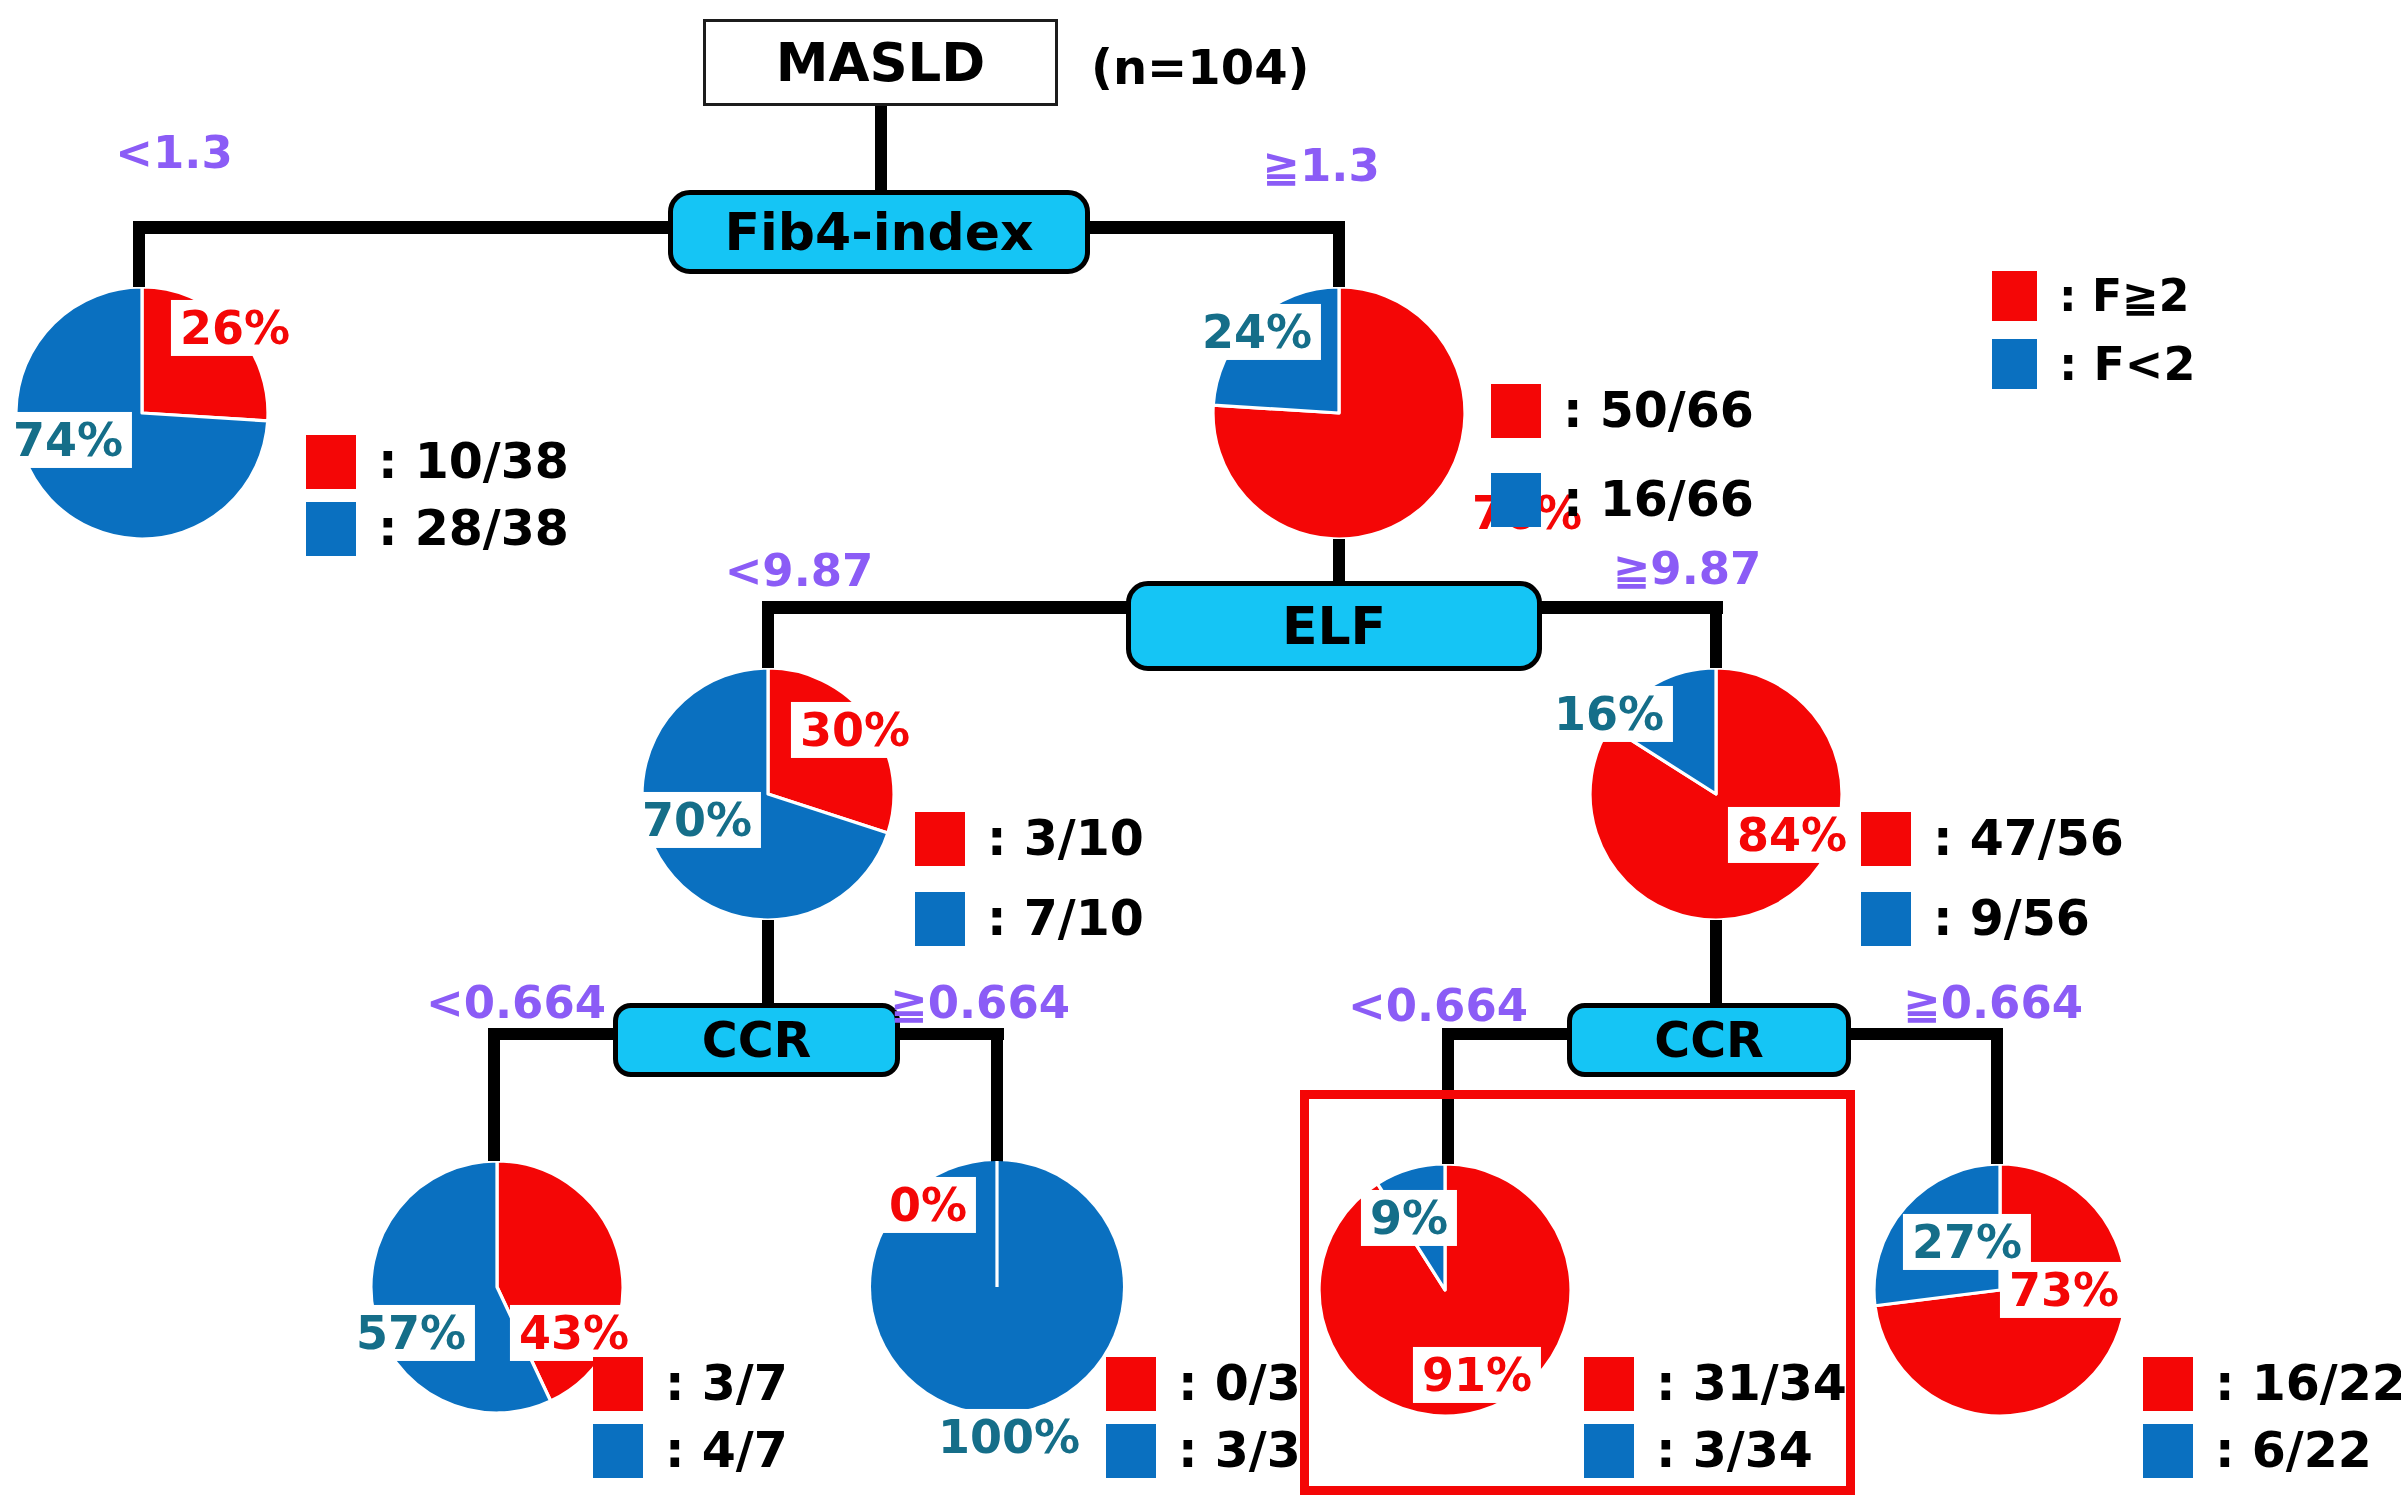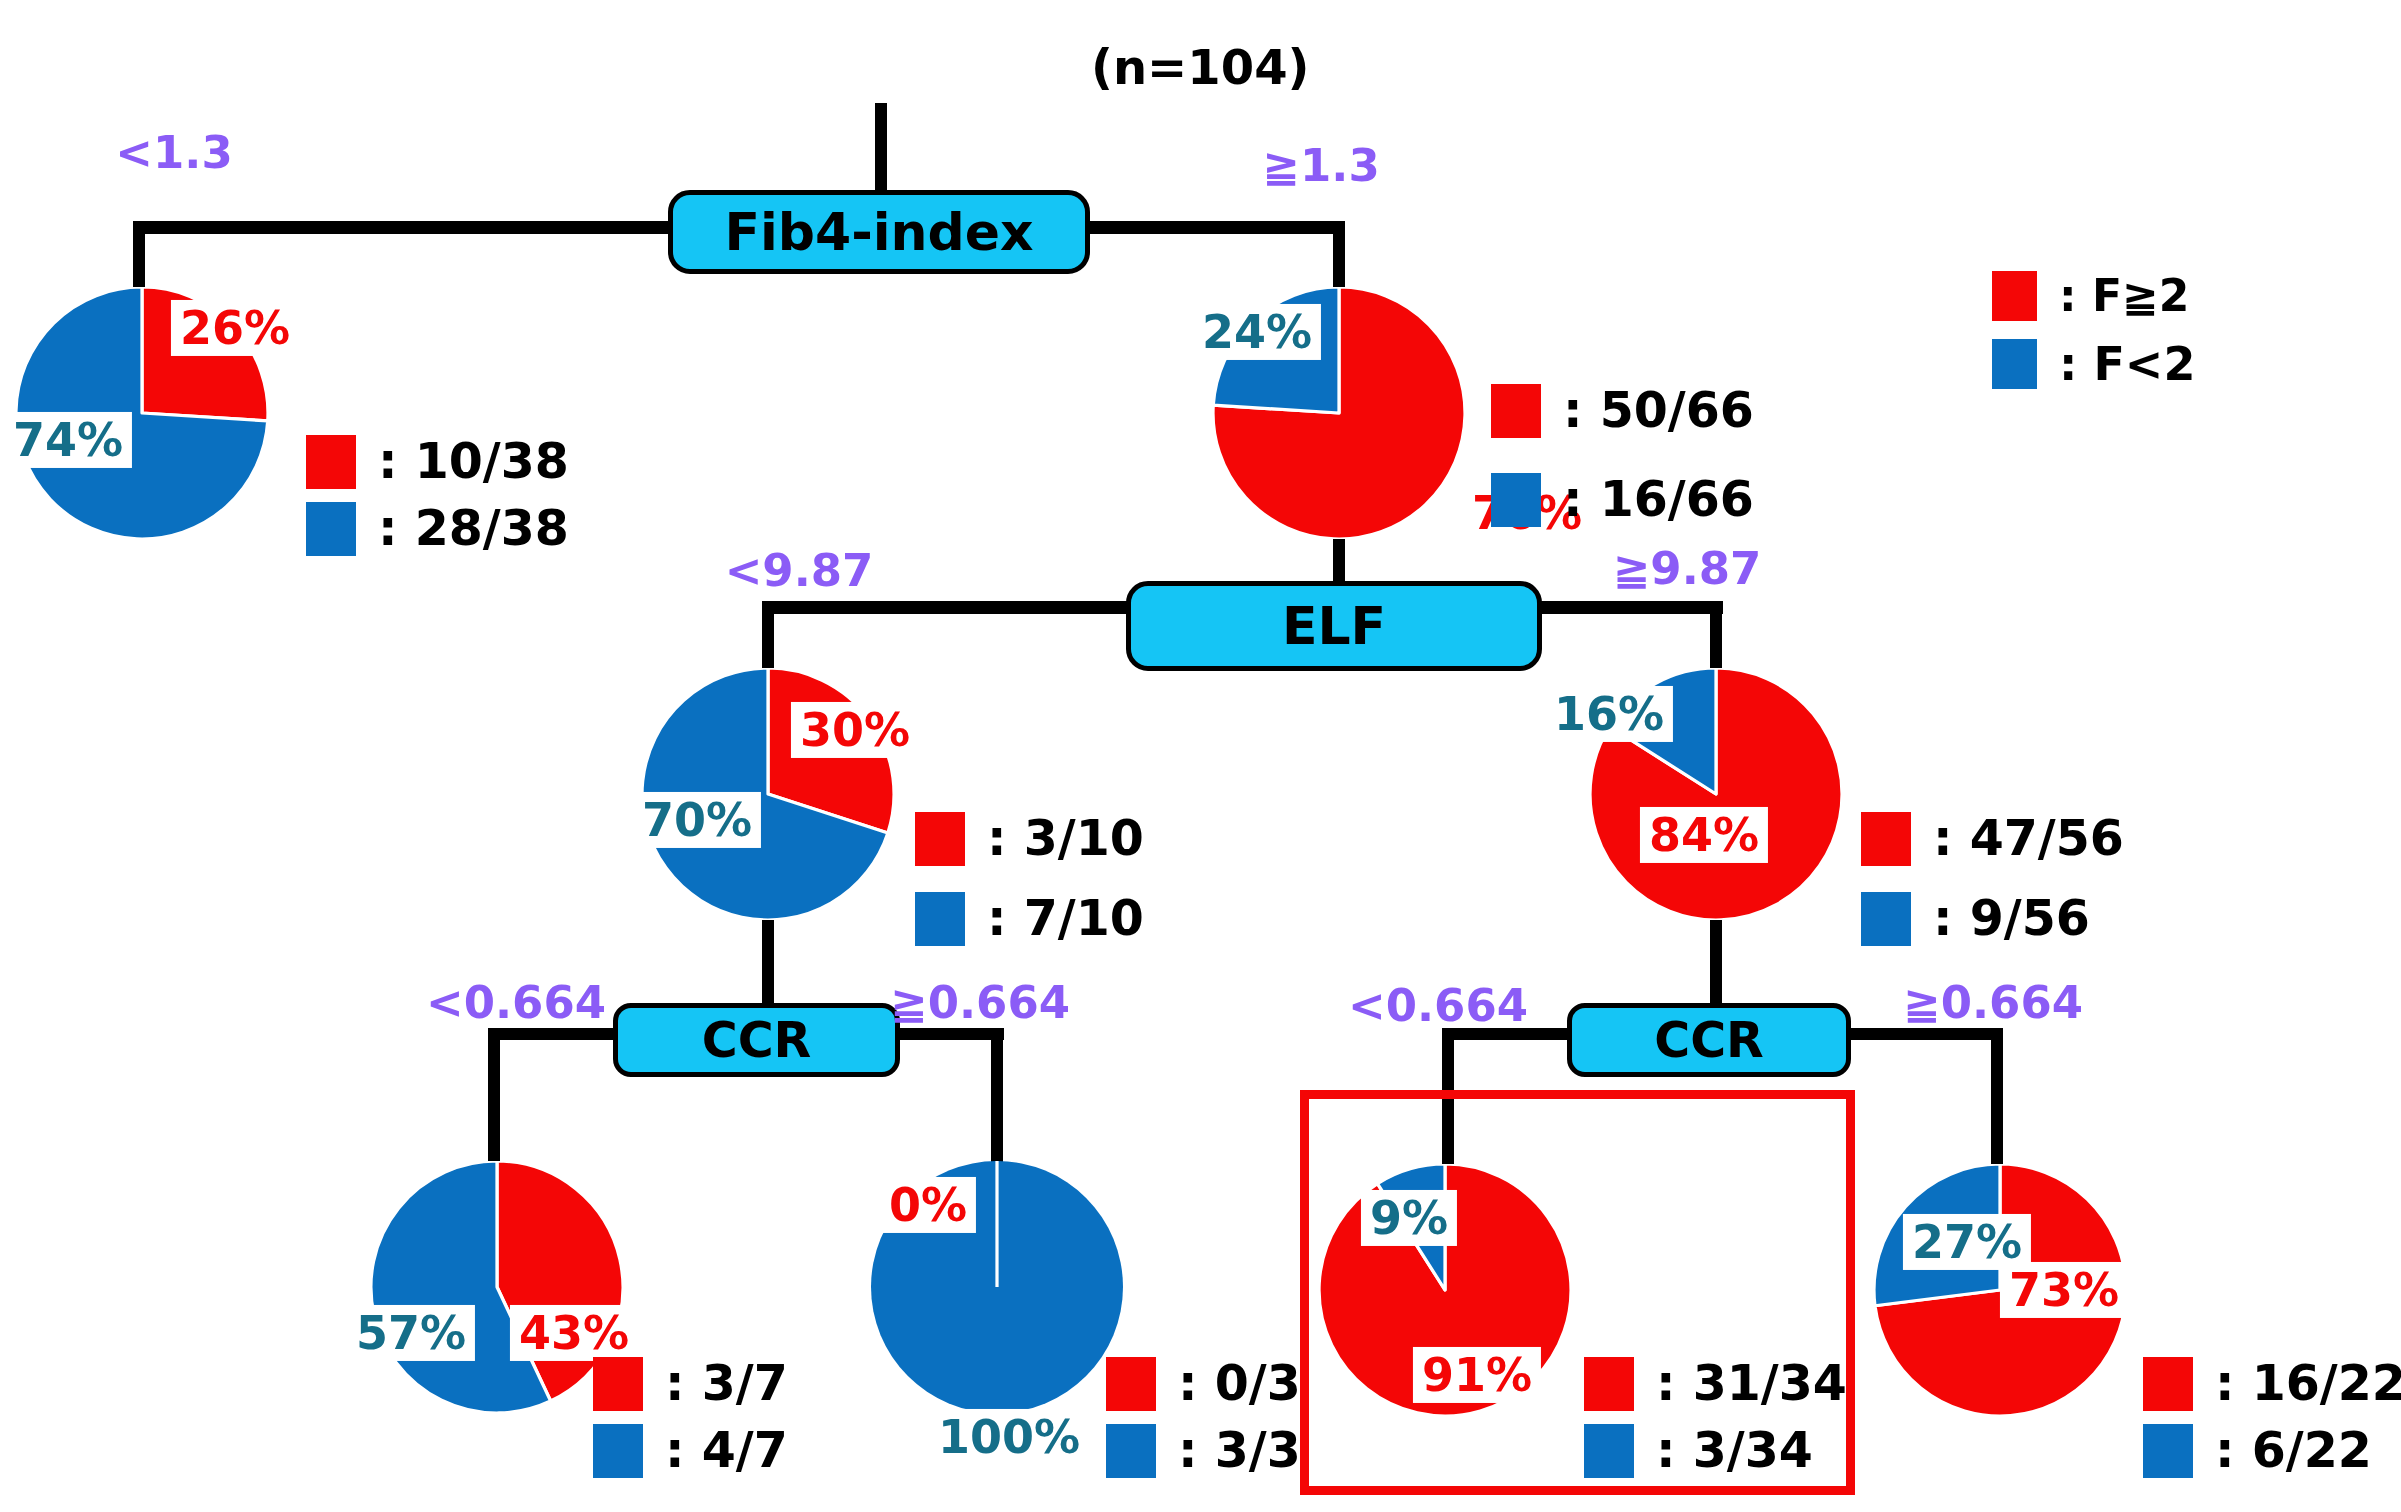--- a/index.html
+++ b/index.html
@@ -52,20 +52,23 @@
   <div class="ln" style="left:488px;top:1028px;width:516px;height:11.6px;"></div>
   <div class="ln" style="left:488px;top:1028px;width:11.6px;height:139px;"></div>
   <div class="ln" style="left:991px;top:1028px;width:11.6px;height:139px;"></div>
   <div class="ln" style="left:1710px;top:915px;width:11.6px;height:92px;"></div>
   <div class="ln" style="left:1442px;top:1028px;width:560px;height:11.6px;"></div>
   <div class="ln" style="left:1442px;top:1028px;width:11.6px;height:141px;"></div>
   <div class="ln" style="left:1991px;top:1028px;width:11.6px;height:141px;"></div>
 
   <div id="highlight-box"></div>
 
+  <div class="node root" style="left:703px;top:19.4px;width:355px;height:87px;">
+    <span>MASLD</span>
+  </div>
   <div class="nlabel" style="left:1091px;top:39px;">(n=104)</div>
 
   <div class="node test" style="left:668px;top:190px;width:422px;height:84px;">
     <span>Fib4-index</span>
   </div>
   <div class="node test" style="left:1126px;top:581px;width:416px;height:90px;">
     <span>ELF</span>
   </div>
   <div class="node test" style="left:613px;top:1003px;width:287px;height:74px;border-radius:18px;font-size:49px;">
     <span>CCR</span>
@@ -115,21 +118,21 @@
         <path d="M 195 195 L 195.0 0.0 A 195 195 0 1 1 1.5 219.4 Z" fill="#F40606" stroke="#ffffff" stroke-width="5" stroke-linejoin="round"></path>
         <path d="M 195 195 L 1.5 219.4 A 195 195 0 0 1 195.0 0.0 Z" fill="#0A70C0" stroke="#ffffff" stroke-width="5" stroke-linejoin="round"></path>
       </svg></div>
 
   <div class="pct red" style="left:235px;top:328px;">26%</div>
   <div class="pct teal" style="left:68px;top:440px;">74%</div>
   <div class="pct red" style="left:1527px;top:513px;">76%</div>
   <div class="pct teal" style="left:1257px;top:332px;">24%</div>
   <div class="pct red" style="left:855px;top:730px;">30%</div>
   <div class="pct teal" style="left:697px;top:820px;">70%</div>
-  <div class="pct red" style="left:1704px;top:835px;">84%</div>
+  <div class="pct red" style="left:1792px;top:835px;">84%</div>
   <div class="pct teal" style="left:1609px;top:714px;">16%</div>
   <div class="pct red" style="left:574px;top:1333px;">43%</div>
   <div class="pct teal" style="left:411px;top:1333px;">57%</div>
   <div class="pct red" style="left:928px;top:1205px;">0%</div>
   <div class="pct teal" style="left:1009px;top:1437px;">100%</div>
   <div class="pct red" style="left:1477px;top:1375px;">91%</div>
   <div class="pct teal" style="left:1409px;top:1218px;">9%</div>
   <div class="pct red" style="left:2064px;top:1290px;">73%</div>
   <div class="pct teal" style="left:1967px;top:1242px;">27%</div>
 

